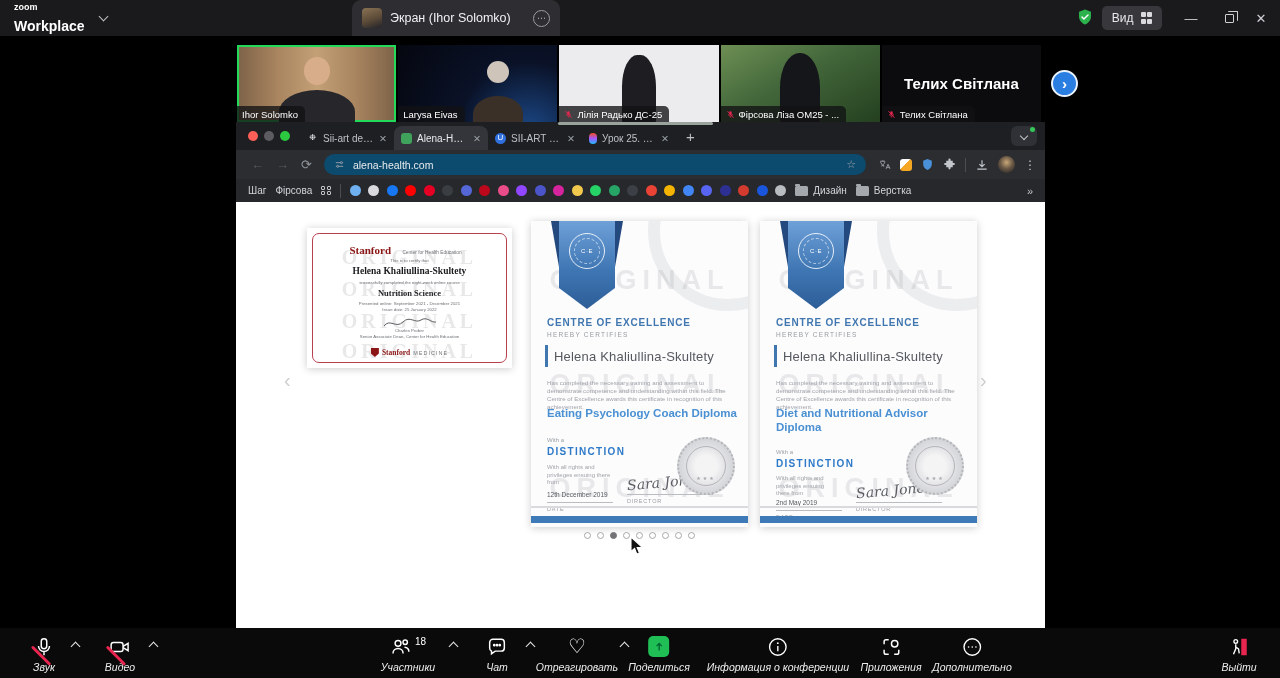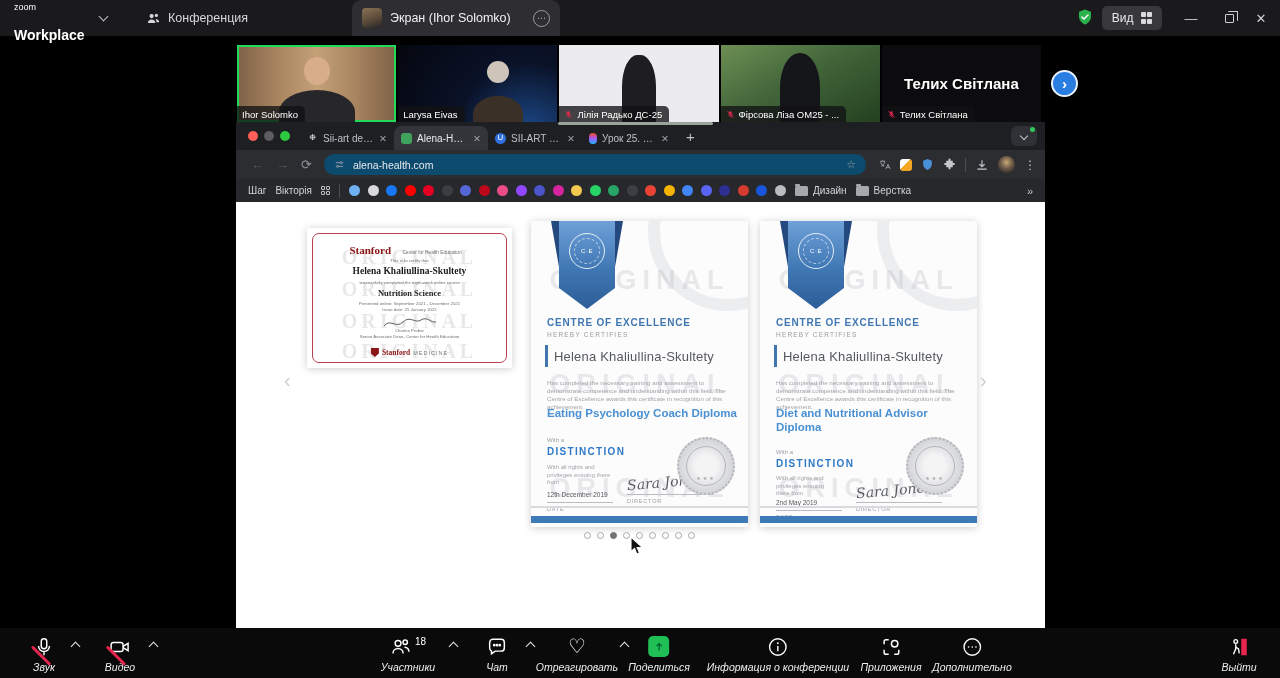--- a/index.html
+++ b/index.html
@@ -2,21 +2,21 @@
 <html><head>
 <meta charset="utf-8">
 <style>
   html,body{margin:0;padding:0;background:#000;}
   *{box-sizing:border-box;font-family:"Liberation Sans",sans-serif;}
   .screen{position:relative;width:1280px;height:678px;background:#000;overflow:hidden;}
 
   
   .titlebar{position:absolute;left:0;top:0;width:1280px;height:36px;background:#1a1a1c;}
   .logo{position:absolute;left:14px;top:3px;color:#fff;line-height:1;}
-  .logo .z{font-size:9px;font-weight:400;display:block;margin-bottom:16px;}
+  .logo .z{font-size:9px;font-weight:700;display:block;margin-bottom:7px;}
   .logo .w{font-size:14px;font-weight:700;display:block;}
   .caret-down{width:7px;height:7px;border-left:1.6px solid #bfbfc4;border-bottom:1.6px solid #bfbfc4;transform:rotate(-45deg);display:inline-block;}
   .logo-caret{position:absolute;left:100px;top:13px;}
   .tb-conf{position:absolute;left:146px;top:0;height:36px;display:flex;align-items:center;gap:7px;color:#d6d6db;font-size:12.5px;}
   .tb-active{position:absolute;left:352px;top:0;width:208px;height:36px;background:#2e2e32;border-radius:9px 9px 0 0;display:flex;align-items:center;gap:8px;padding:0 10px;color:#f0f0f2;font-size:12.5px;}
   .tb-avatar{width:20px;height:20px;border-radius:4px;background:linear-gradient(160deg,#8a7355 0%,#5c4b38 55%,#23232a 100%);}
   .tb-ellipsis{margin-left:auto;width:17px;height:17px;border:1.3px solid #9b9ba2;border-radius:50%;color:#c9c9cf;font-size:9px;display:flex;align-items:center;justify-content:center;line-height:1;}
   .view-pill{position:absolute;right:118px;top:6px;height:24px;background:#38383c;border-radius:5px;display:flex;align-items:center;gap:7px;padding:0 10px;color:#e9e9ec;font-size:12px;}
   .grid-ico{display:grid;grid-template-columns:5px 5px;grid-template-rows:5px 5px;gap:1.5px;}
   .grid-ico i{background:#d9d9de;border-radius:1px;}
@@ -139,29 +139,20 @@
 
 <div class="screen">
 
   <div class="titlebar">
     <div class="logo">
       <span class="z">zoom</span>
       <span class="w">Workplace</span>
     </div>
     <span class="caret-down logo-caret"></span>
 
-    <div class="tb-conf">
-      <svg width="15" height="15" viewBox="0 0 24 24" fill="#d6d6db">
-          <circle cx="9" cy="8" r="3.4"></circle>
-          <path d="M3 19c0-3.4 2.7-5.6 6-5.6s6 2.2 6 5.6z"></path>
-          <circle cx="16.6" cy="7" r="2.6"></circle>
-          <path d="M15.6 12.6c2.9.2 5.4 2.2 5.4 5.4h-4"></path>
-        </svg>
-      <span>Конференция</span>
-    </div>
 
     <div class="tb-active">
       <span class="tb-avatar"></span>
       <span>Экран (Ihor Solomko)</span>
       <span class="tb-ellipsis">⋯</span>
     </div>
 
     <span class="shield">
       <svg width="18" height="18" viewBox="0 0 24 24">
           <path d="M12 2l8 3v6c0 5.2-3.4 9.2-8 11-4.6-1.8-8-5.8-8-11V5z" fill="#2bb24c"></path>
@@ -308,21 +299,21 @@
         <svg width="14" height="14" viewBox="0 0 24 24" stroke="#c3c7cc" stroke-width="2" fill="none">
             <path d="M12 4v10M7.5 10.5 12 15l4.5-4.5M4 19h16"></path>
           </svg>
         <span class="avatar"></span>
         <span class="dots3">⋮</span>
       </div>
     </div>
 
     <div class="bookmarks">
       <span>Шаг</span>
-      <span>Вікторія</span>
+      <span>Фірсова</span>
       <span class="bm-grid">
           <i></i>
           <i></i>
           <i></i>
           <i></i>
         </span>
       <span class="sep-v"></span>
       <span style="display:flex;gap:7.5px;align-items:center;">
           <span class="fav" style="background: rgb(111, 177, 240);"></span>
           <span class="fav" style="background: rgb(217, 217, 222);"></span>

